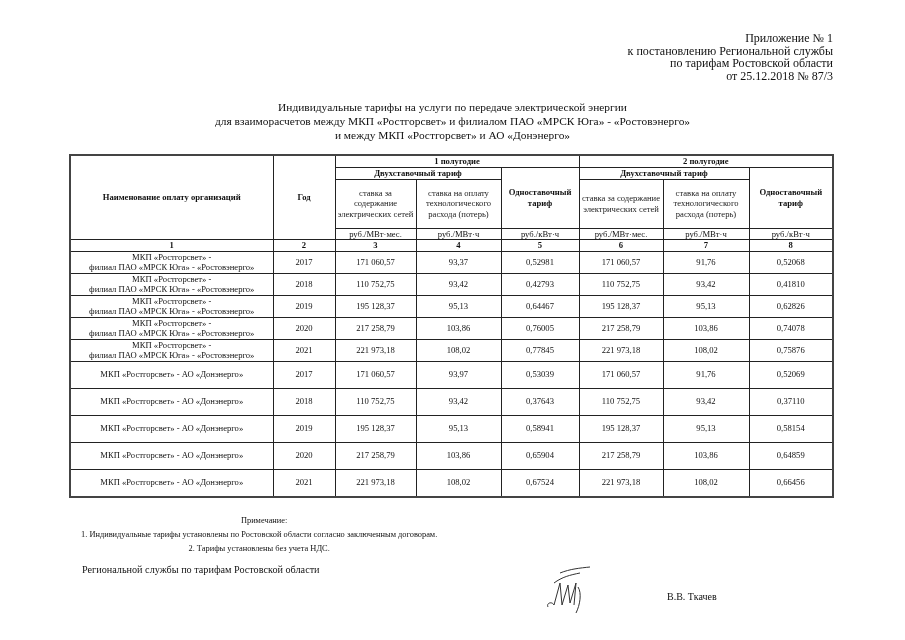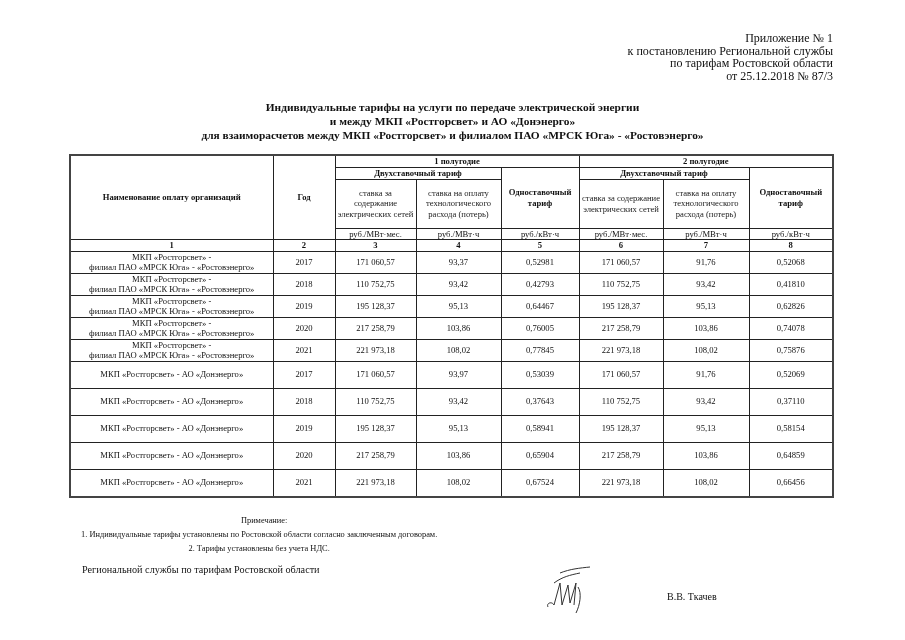--- a/index.html
+++ b/index.html
@@ -1,21 +1,21 @@
 <!DOCTYPE html>
 <html><head>
 <meta charset="utf-8">
 <style>
   html, body { margin:0; padding:0; background:#ffffff; }
   body { width:905px; height:640px; position:relative; overflow:hidden;
          font-family:"Liberation Serif","DejaVu Serif",serif; color:#111; }
   .appendix { position:absolute; right:72px; top:32px; text-align:right;
               font-size:12px; line-height:12.5px; }
   .title { position:absolute; left:0; width:905px; top:100px; text-align:center;
-           font-weight:bold; font-size:11.4px; line-height:14px; }
+           font-weight:normal; font-size:11.4px; line-height:14px; }
   table.t { position:absolute; left:69px; top:154px; border-collapse:collapse;
             font-size:8.6px; table-layout:fixed; }
   table.t td, table.t th { border:1px solid #222; text-align:center; vertical-align:middle;
             padding:0 2px; line-height:10.5px; font-weight:normal; }
   table.t .b { font-weight:bold; }
   table.t { border:2px solid #444; }
   .hdr-sub { color:#222; }
   tr.h1 td { height:10px; }
   tr.h2 td { height:11px; }
   tr.h3 td { height:48px; }
@@ -34,22 +34,22 @@
 
 <div class="appendix">
   <div>Приложение № 1</div>
   <div>к постановлению Региональной службы</div>
   <div>по тарифам Ростовской области</div>
   <div>от 25.12.2018 № 87/3</div>
 </div>
 
 <div class="title">
   <div>Индивидуальные тарифы на услуги по передаче электрической энергии</div>
+  <div>для взаиморасчетов между МКП «Ростгорсвет» и филиалом ПАО «МРСК Юга» - «Ростовэнерго»</div>
   <div>и между МКП «Ростгорсвет» и АО «Донэнерго»</div>
-  <div>для взаиморасчетов между МКП «Ростгорсвет» и филиалом ПАО «МРСК Юга» - «Ростовэнерго»</div>
 </div>
 
 <table class="t">
   <colgroup>
     <col style="width:203px">
       <col style="width:62px">
       <col style="width:81px">
       <col style="width:85px">
     <col style="width:78px">
       <col style="width:84px">

